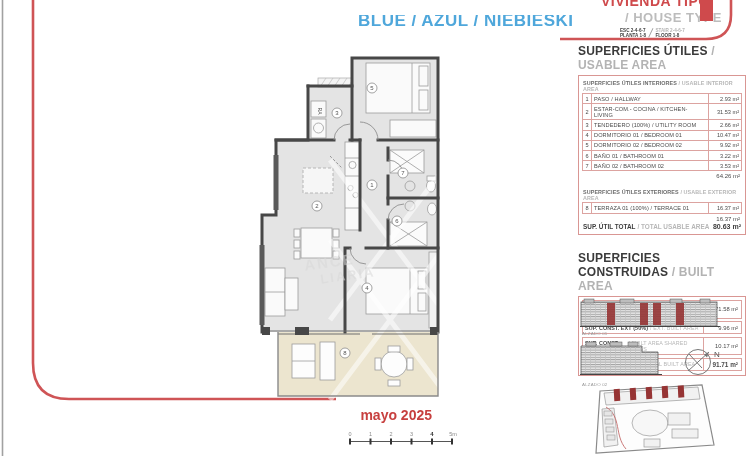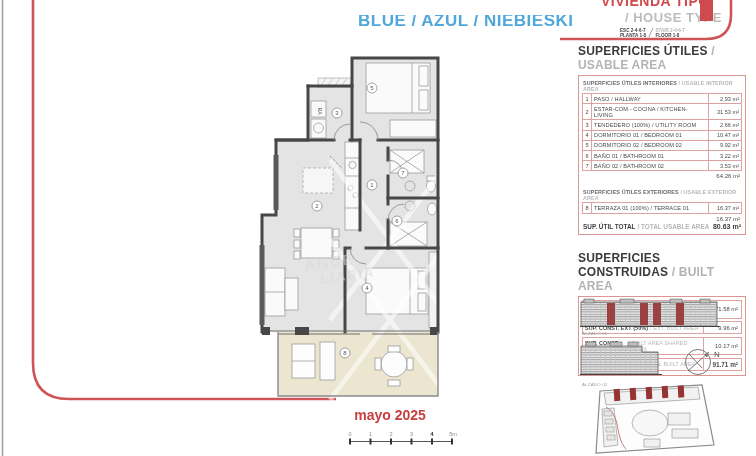--- a/index.html
+++ b/index.html
@@ -41,21 +41,21 @@
   .brow{display:flex;align-items:stretch;border:1px solid #dca3a0;margin-bottom:2.5px;background:#fff;}
   .brow .lbl{flex:1;font-size:5.4px;display:flex;align-items:center;padding:2.4px 2px;letter-spacing:.1px;}
   .brow .lbl .es{font-weight:bold;color:#4a4a4a;}
   .brow .lbl .en{color:#b7b7b7;margin-left:2px;}
   .brow .val{width:34px;border-left:1px solid #dca3a0;font-size:5.8px;color:#4a4a4a;
              display:flex;align-items:center;justify-content:flex-end;padding-right:3px;}
   .brow.last .lbl .es{font-size:5.8px;}
   .brow.last .val{font-weight:bold;font-size:6.4px;}
   
   .alzado{font-size:4.4px;color:#9a9a9a;letter-spacing:.2px;}
-  .mayo{left:348px;top:407px;width:84px;text-align:center;font-size:14px;font-weight:bold;color:#c7403f;}
+  .mayo{left:348px;top:407px;width:84px;text-align:right;font-size:14px;font-weight:bold;color:#c7403f;}
   .watermark{left:305px;top:252px;color:#d9d9d9;opacity:.55;font-weight:bold;transform:rotate(-8deg);}
   .watermark .w1{font-size:15px;letter-spacing:2px;}
   .watermark .w2{font-size:13px;letter-spacing:2px;margin-left:14px;}
   svg text{font-family:"Liberation Sans", sans-serif;}
 </style>
 </head>
 <body>
 
 <svg class="abs" style="left:0;top:0;" width="756" height="456">
   <line x1="2.5" y1="0" x2="2.5" y2="456" stroke="#8a8a8a" stroke-width="1.6" opacity=".8"></line>

